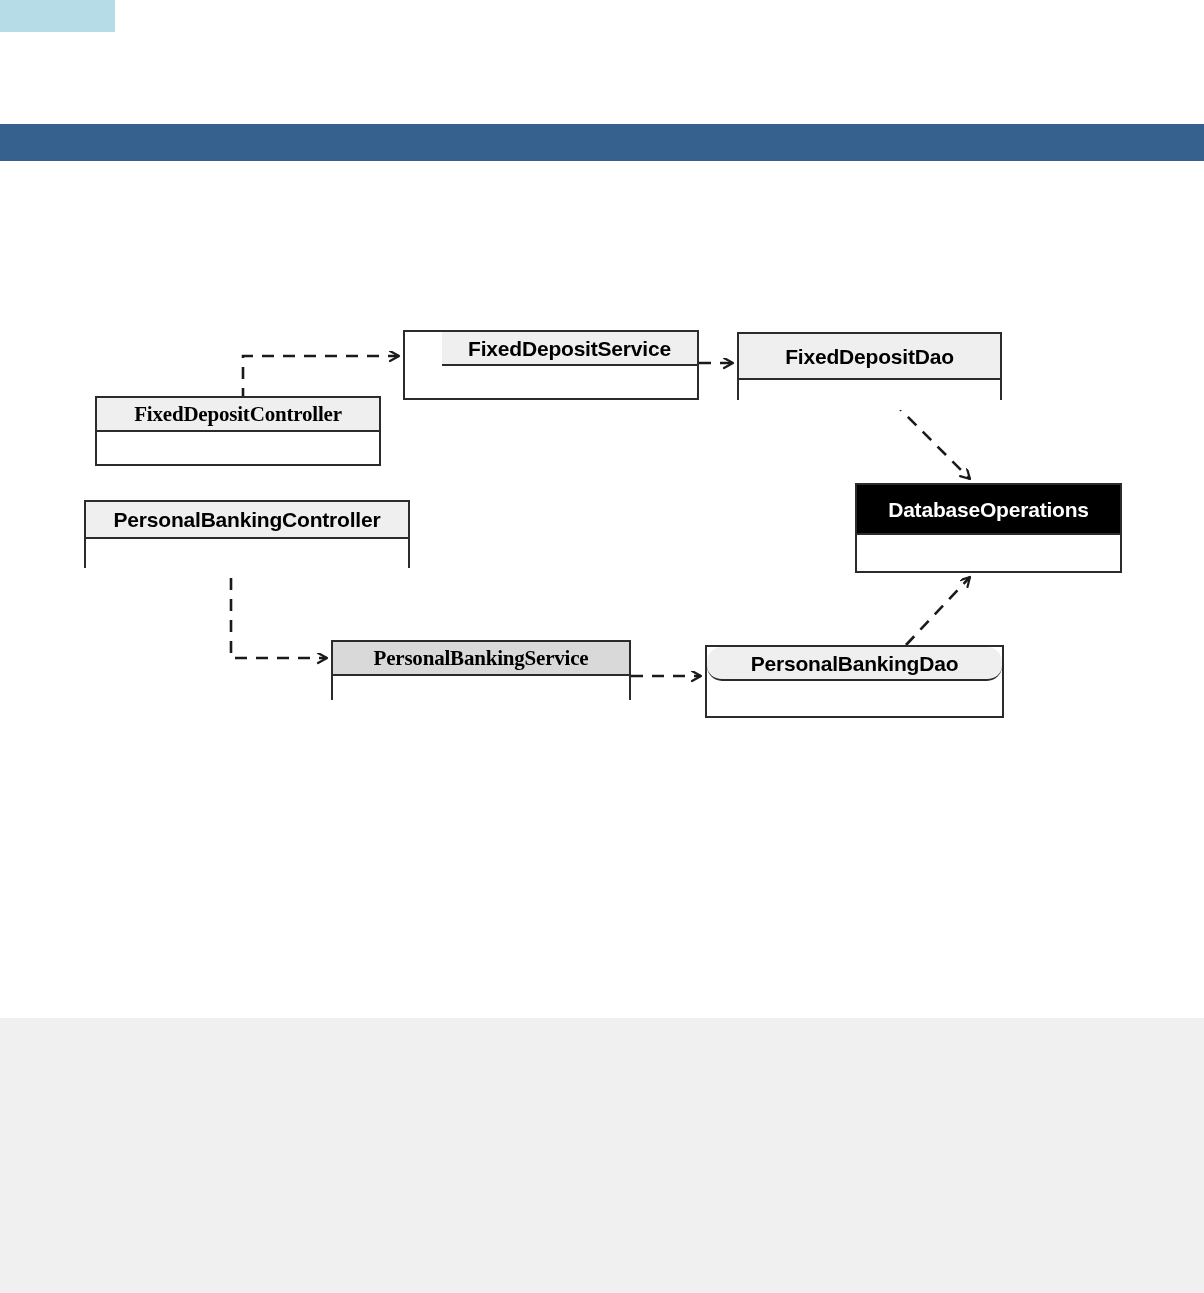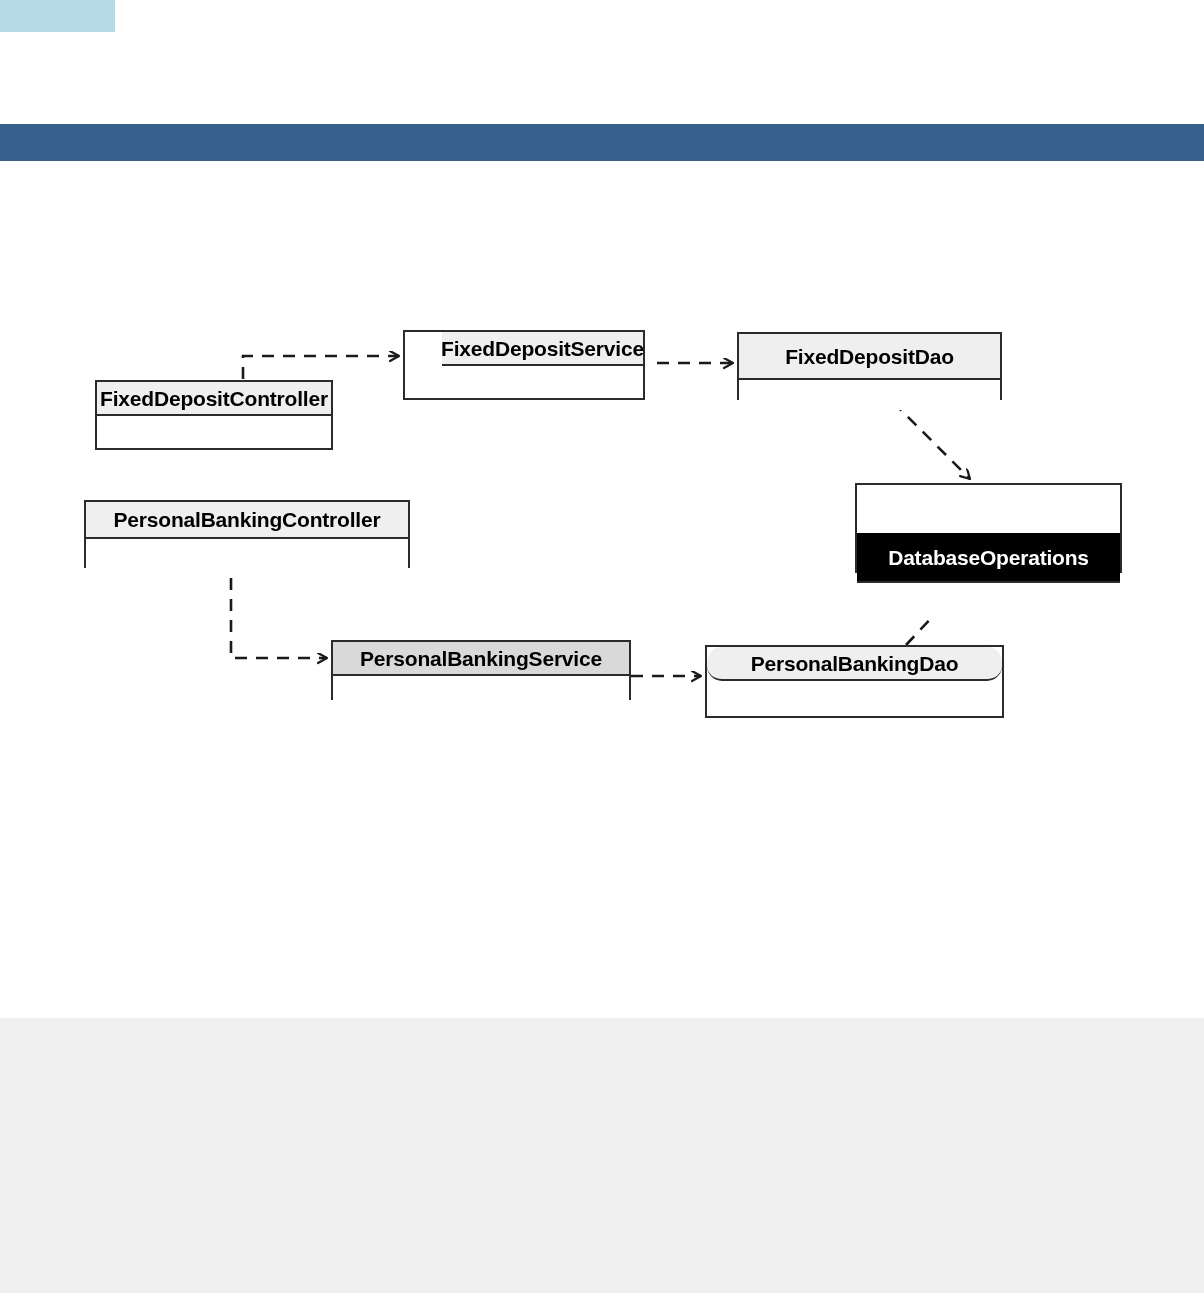--- a/index.html
+++ b/index.html
@@ -114,46 +114,46 @@
       <g stroke="#1a1a1a" stroke-width="2.6" fill="none" stroke-dasharray="12,9">
         <path d="M 243 400 L 243 356 L 399 356" marker-end="url(#openArrow)"></path>
         <path d="M 657 363 L 733 363" marker-end="url(#openArrow)"></path>
         <path d="M 893 402 L 970 479" marker-end="url(#openArrow)"></path>
         <path d="M 231 578 L 231 658 L 327 658" marker-end="url(#openArrow)"></path>
         <path d="M 631 676 L 701 676" marker-end="url(#openArrow)"></path>
         <path d="M 906 645 L 970 577" marker-end="url(#openArrow)"></path>
       </g>
     </svg>
 
-    <div class="uml-class" style="left:403px; top:330px; width:242px; height:70px;padding-left:37px;">
+    <div class="uml-class" style="left:403px; top:330px; width:296px; height:70px;padding-left:37px;">
       <div class="uml-name fill-light" style="height:34px;">FixedDepositService</div>
       <div class="uml-body" style="height:32px;"></div>
     </div>
 
     <div class="uml-class" style="left:737px; top:332px; width:265px; height:68px;">
       <div class="uml-name fill-light" style="height:46px;">FixedDepositDao</div>
       <div class="uml-body" style="height:30px;"></div>
     </div>
 
-    <div class="uml-class" style="left:95px; top:380px; width:238px; height:70px;">
+    <div class="uml-class" style="left:95px; top:396px; width:286px; height:70px;font-family:Liberation Serif, serif;">
       <div class="uml-name fill-light" style="height:34px;">FixedDepositController</div>
       <div class="uml-body" style="height:32px;"></div>
     </div>
 
     <div class="uml-class" style="left:84px; top:500px; width:326px; height:68px;">
       <div class="uml-name fill-light" style="height:37px;">PersonalBankingController</div>
       <div class="uml-body" style="height:37px;"></div>
     </div>
 
     <div class="uml-class" style="left:855px; top:483px; width:267px; height:90px;">
-      <div class="uml-name fill-black" style="height:50px;margin-top:48px;">DatabaseOperations</div>
+      <div class="uml-name fill-black" style="height:50px;">DatabaseOperations</div>
       <div class="uml-body" style="height:36px;"></div>
     </div>
 
-    <div class="uml-class" style="left:331px; top:640px; width:300px; height:60px;">
+    <div class="uml-class" style="left:331px; top:640px; width:300px; height:60px;font-family:Liberation Serif, serif;">
       <div class="uml-name fill-gray" style="height:34px;">PersonalBankingService</div>
       <div class="uml-body" style="height:34px;"></div>
     </div>
 
     <div class="uml-class" style="left:705px; top:645px; width:299px; height:73px;">
       <div class="uml-name fill-light" style="height:34px;border-radius:15px;">PersonalBankingDao</div>
       <div class="uml-body" style="height:35px;"></div>
     </div>
 
   </div>

